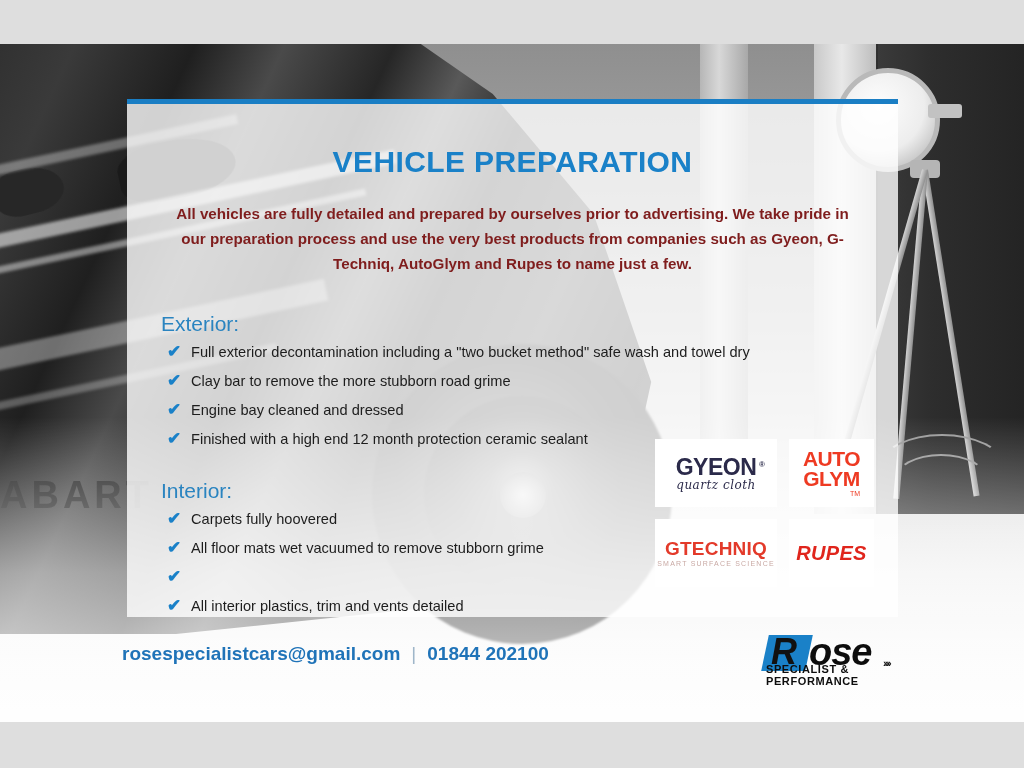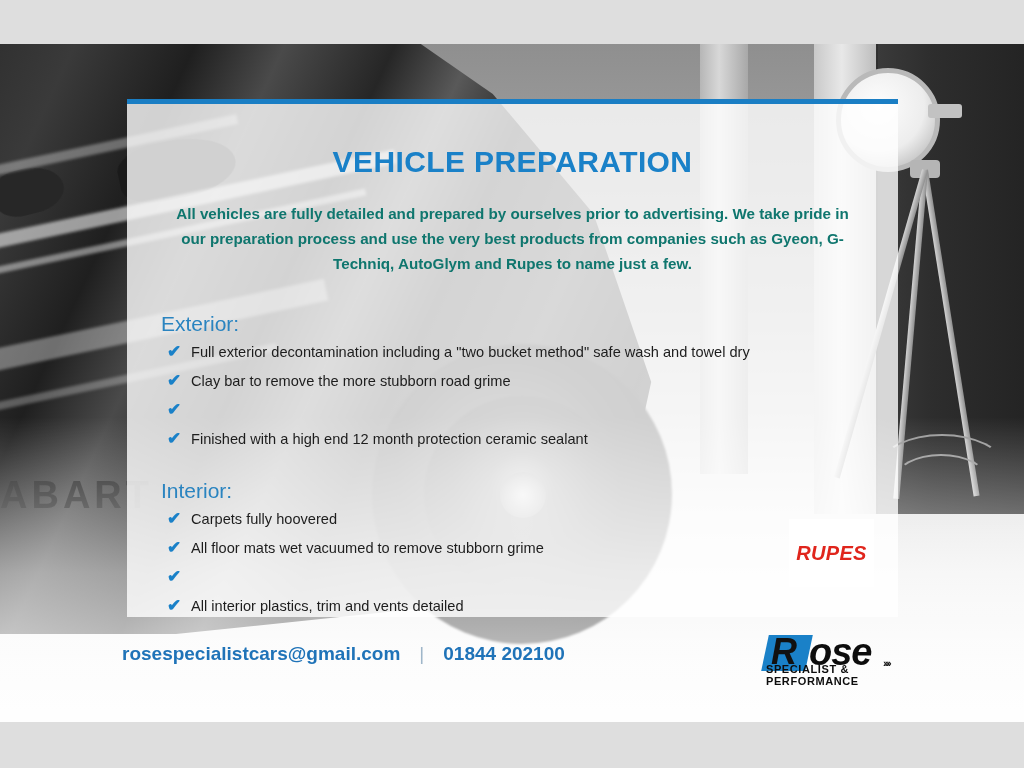--- a/index.html
+++ b/index.html
@@ -117,21 +117,21 @@
   .card-topbar{position:absolute;left:0;top:0;width:100%;height:5px;background:#1a7ec4;}
 
   .card-inner{position:absolute;left:0;top:5px;width:100%;height:513px;}
 
   .title{
     text-align:center;color:#1a81c8;font-weight:700;font-size:30px;
     letter-spacing:.4px;margin:41px 0 0 0;font-family:"Liberation Sans",sans-serif;
   }
   .intro{
     margin:22px auto 11px auto;width:690px;text-align:center;
-    color:#0f766e;font-weight:700;font-size:15.2px;line-height:25px;
+    color:#7f1d1d;font-weight:700;font-size:15.2px;line-height:25px;
   }
 
   .section-head{
     color:#2a84c0;font-weight:400;font-size:21px;margin:0 0 6px 34px;
   }
   .sec-ext{margin-top:36px;}
   .sec-int{margin-top:30px;}
 
   .list{margin:0;padding:0;list-style:none;}
   .item{display:flex;align-items:flex-start;margin:0 0 9px 40px;}
@@ -166,21 +166,21 @@
   .gt-word{color:#e33a2a;font-weight:700;font-size:19px;letter-spacing:.2px;line-height:20px;}
   .gt-sub{color:#c9a9a4;font-size:7px;letter-spacing:1.2px;margin-top:1px;}
   .rupes-word{
     color:#e0251c;font-weight:700;font-style:italic;font-size:20px;letter-spacing:.3px;
   }
 
   
   .footer{position:absolute;left:0;top:617px;width:1024px;height:105px;z-index:25;}
   .contact{
     position:absolute;left:122px;top:26px;color:#1f73b8;font-weight:700;font-size:19px;
-    display:flex;align-items:center;gap:19px;
+    display:flex;align-items:center;gap:11px;
   }
   .sep{color:#9fb6c9;font-weight:400;}
 
   .rose{position:absolute;left:765px;top:18px;width:145px;height:52px;}
   .rose-r{
     position:absolute;left:0;top:0;width:44px;height:36px;background:#1a81c8;
     transform:skewX(-12deg);
   }
   .rose-r-glyph{
     position:absolute;left:6px;top:-2px;color:#111;font-weight:700;font-style:italic;
@@ -244,20 +244,21 @@
           <li class="item">
             <span class="check">✔</span>
             <span class="item-text">Full exterior decontamination including  a "two bucket method" safe wash and towel dry</span>
           </li>
           <li class="item">
             <span class="check">✔</span>
             <span class="item-text">Clay bar to remove the more stubborn road grime</span>
           </li>
           <li class="item">
             <span class="check">✔</span>
+            <span class="item-text">Engine bay cleaned and dressed</span>
           </li>
           <li class="item">
             <span class="check">✔</span>
             <span class="item-text">Finished with a high end 12 month protection ceramic sealant</span>
           </li>
         </ul>
       </div>
 
       <div class="sec-int">
         <div class="section-head">Interior:</div>
@@ -274,20 +275,33 @@
             <span class="check">✔</span>
           </li>
           <li class="item">
             <span class="check">✔</span>
             <span class="item-text">All interior plastics, trim and vents detailed</span>
           </li>
         </ul>
       </div>
 
       <div class="logos">
+        <div class="logo-tile lt-gyeon">
+          <div class="gyeon-word"><span>GYEON</span><sup>®</sup></div>
+          <div class="gyeon-sub">quartz cloth</div>
+        </div>
+        <div class="logo-tile lt-autoglym">
+          <div class="ag-line">AUTO</div>
+          <div class="ag-line">GLYM</div>
+          <div class="ag-tm">TM</div>
+        </div>
+        <div class="logo-tile lt-gtechniq">
+          <div class="gt-word">GTECHNIQ</div>
+          <div class="gt-sub">SMART SURFACE SCIENCE</div>
+        </div>
         <div class="logo-tile lt-rupes">
           <div class="rupes-word">RUPES</div>
         </div>
       </div>
 
     </div>
   </div>
 
   <div class="footer">
     <div class="contact">

